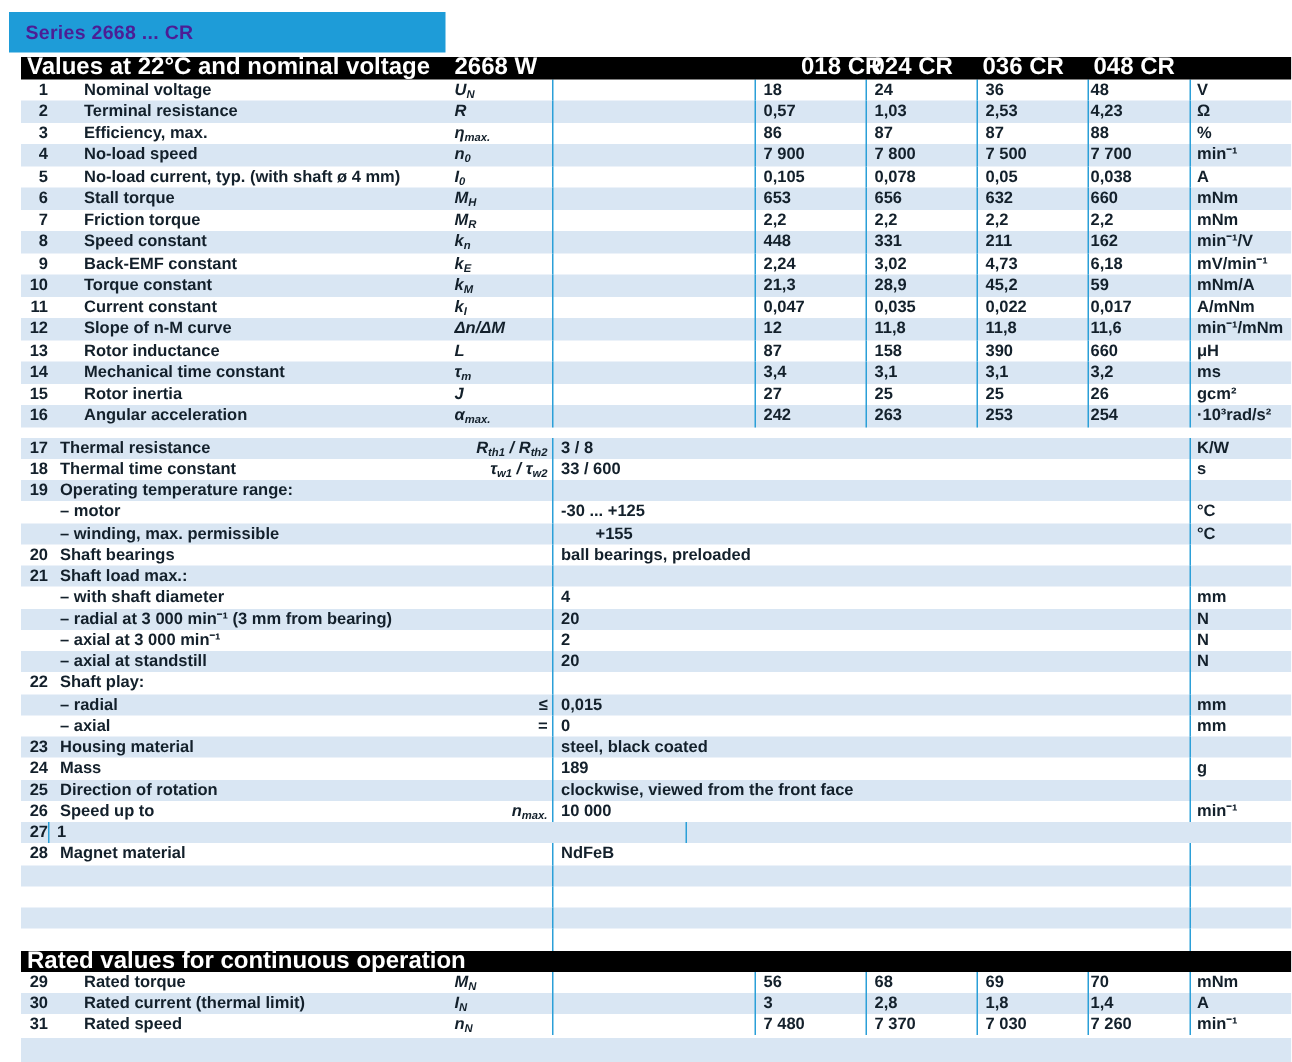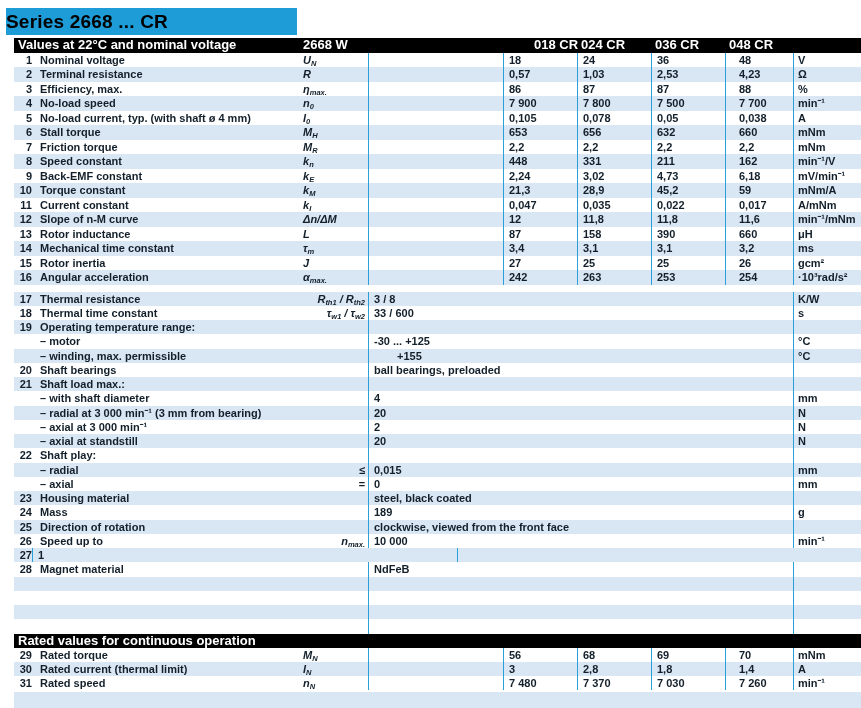--- a/index.html
+++ b/index.html
@@ -1,43 +1,43 @@
 <!DOCTYPE html>
 <html><head>
 <meta charset="utf-8">
 <style>
   html,body{margin:0;padding:0;background:#fff;}
   *{box-sizing:border-box;}
   #page{position:relative;width:861px;height:708px;background:#fff;overflow:hidden;
         font-family:"Liberation Sans",sans-serif;color:#13202b;}
   .titlebar{position:absolute;left:6px;top:8px;width:291px;height:27px;background:#1e9cd8;
-            color:#000000;font-size:19px;font-weight:bold;line-height:27px;
+            color:#4c1d95;font-size:13px;font-weight:bold;line-height:27px;padding-left:11px;
             letter-spacing:.2px;}
   #content{position:absolute;left:14px;top:38px;width:847px;}
-  .bar{position:relative;height:14.5px;background:#000;color:#fff;font-size:13px;
+  .bar{position:relative;height:14.5px;background:#000;color:#fff;font-size:16px;
        font-weight:bold;line-height:14px;}
   .bar span{position:absolute;top:0;white-space:nowrap;}
   .bar .cap{left:4px;}
   .bar .series{left:289px;}
   .bar .ch0{left:520px;} .bar .ch1{left:567px;} .bar .ch2{left:641px;} .bar .ch3{left:715px;}
 
   .row{display:flex;height:14.5px;line-height:14.2px;font-size:11px;font-weight:bold;
        white-space:nowrap;}
   #sec1 .row:nth-child(even){background:#d9e6f3;}
   #sec2 .row{height:14.25px;}
   #sec2 .row:nth-child(odd){background:#d9e6f3;}
   #sec3 .row{height:14px;}
   #sec3 .row:nth-child(even){background:#d9e6f3;}
 
   .c-no{flex:none;width:18px;text-align:right;}
-  .c-label{flex:none;width:271px;padding-left:8px;overflow:hidden;}
+  .c-label{flex:none;width:271px;padding-left:24px;overflow:hidden;}
   .c-sym{flex:none;width:65px;font-style:italic;}
   .c-spacer{flex:none;width:135px;border-left:1px solid #2b9fd8;}
   .c-v{flex:none;width:74px;border-left:1px solid #2b9fd8;padding-left:5px;}
-  .c-v4{flex:none;width:68px;border-left:1px solid #2b9fd8;padding-left:13px;}
+  .c-v4{flex:none;width:68px;border-left:1px solid #2b9fd8;padding-left:1px;}
   .c-unit{flex:none;width:68px;border-left:1px solid #2b9fd8;padding-left:4px;}
 
   .c-label2{flex:none;width:336px;padding-left:8px;display:flex;overflow:hidden;}
   .c-label2 .sym2{margin-left:auto;font-style:italic;padding-right:3px;}
   .c-val2{flex:none;width:425px;border-left:1px solid #2b9fd8;padding-left:5px;}
   .c-val2.indent{padding-left:28px;}
 
   sub{font-size:7.5px;line-height:1;vertical-align:-2px;font-style:italic;}
   .gap{height:7px;}
   .gap2{height:2px;}

